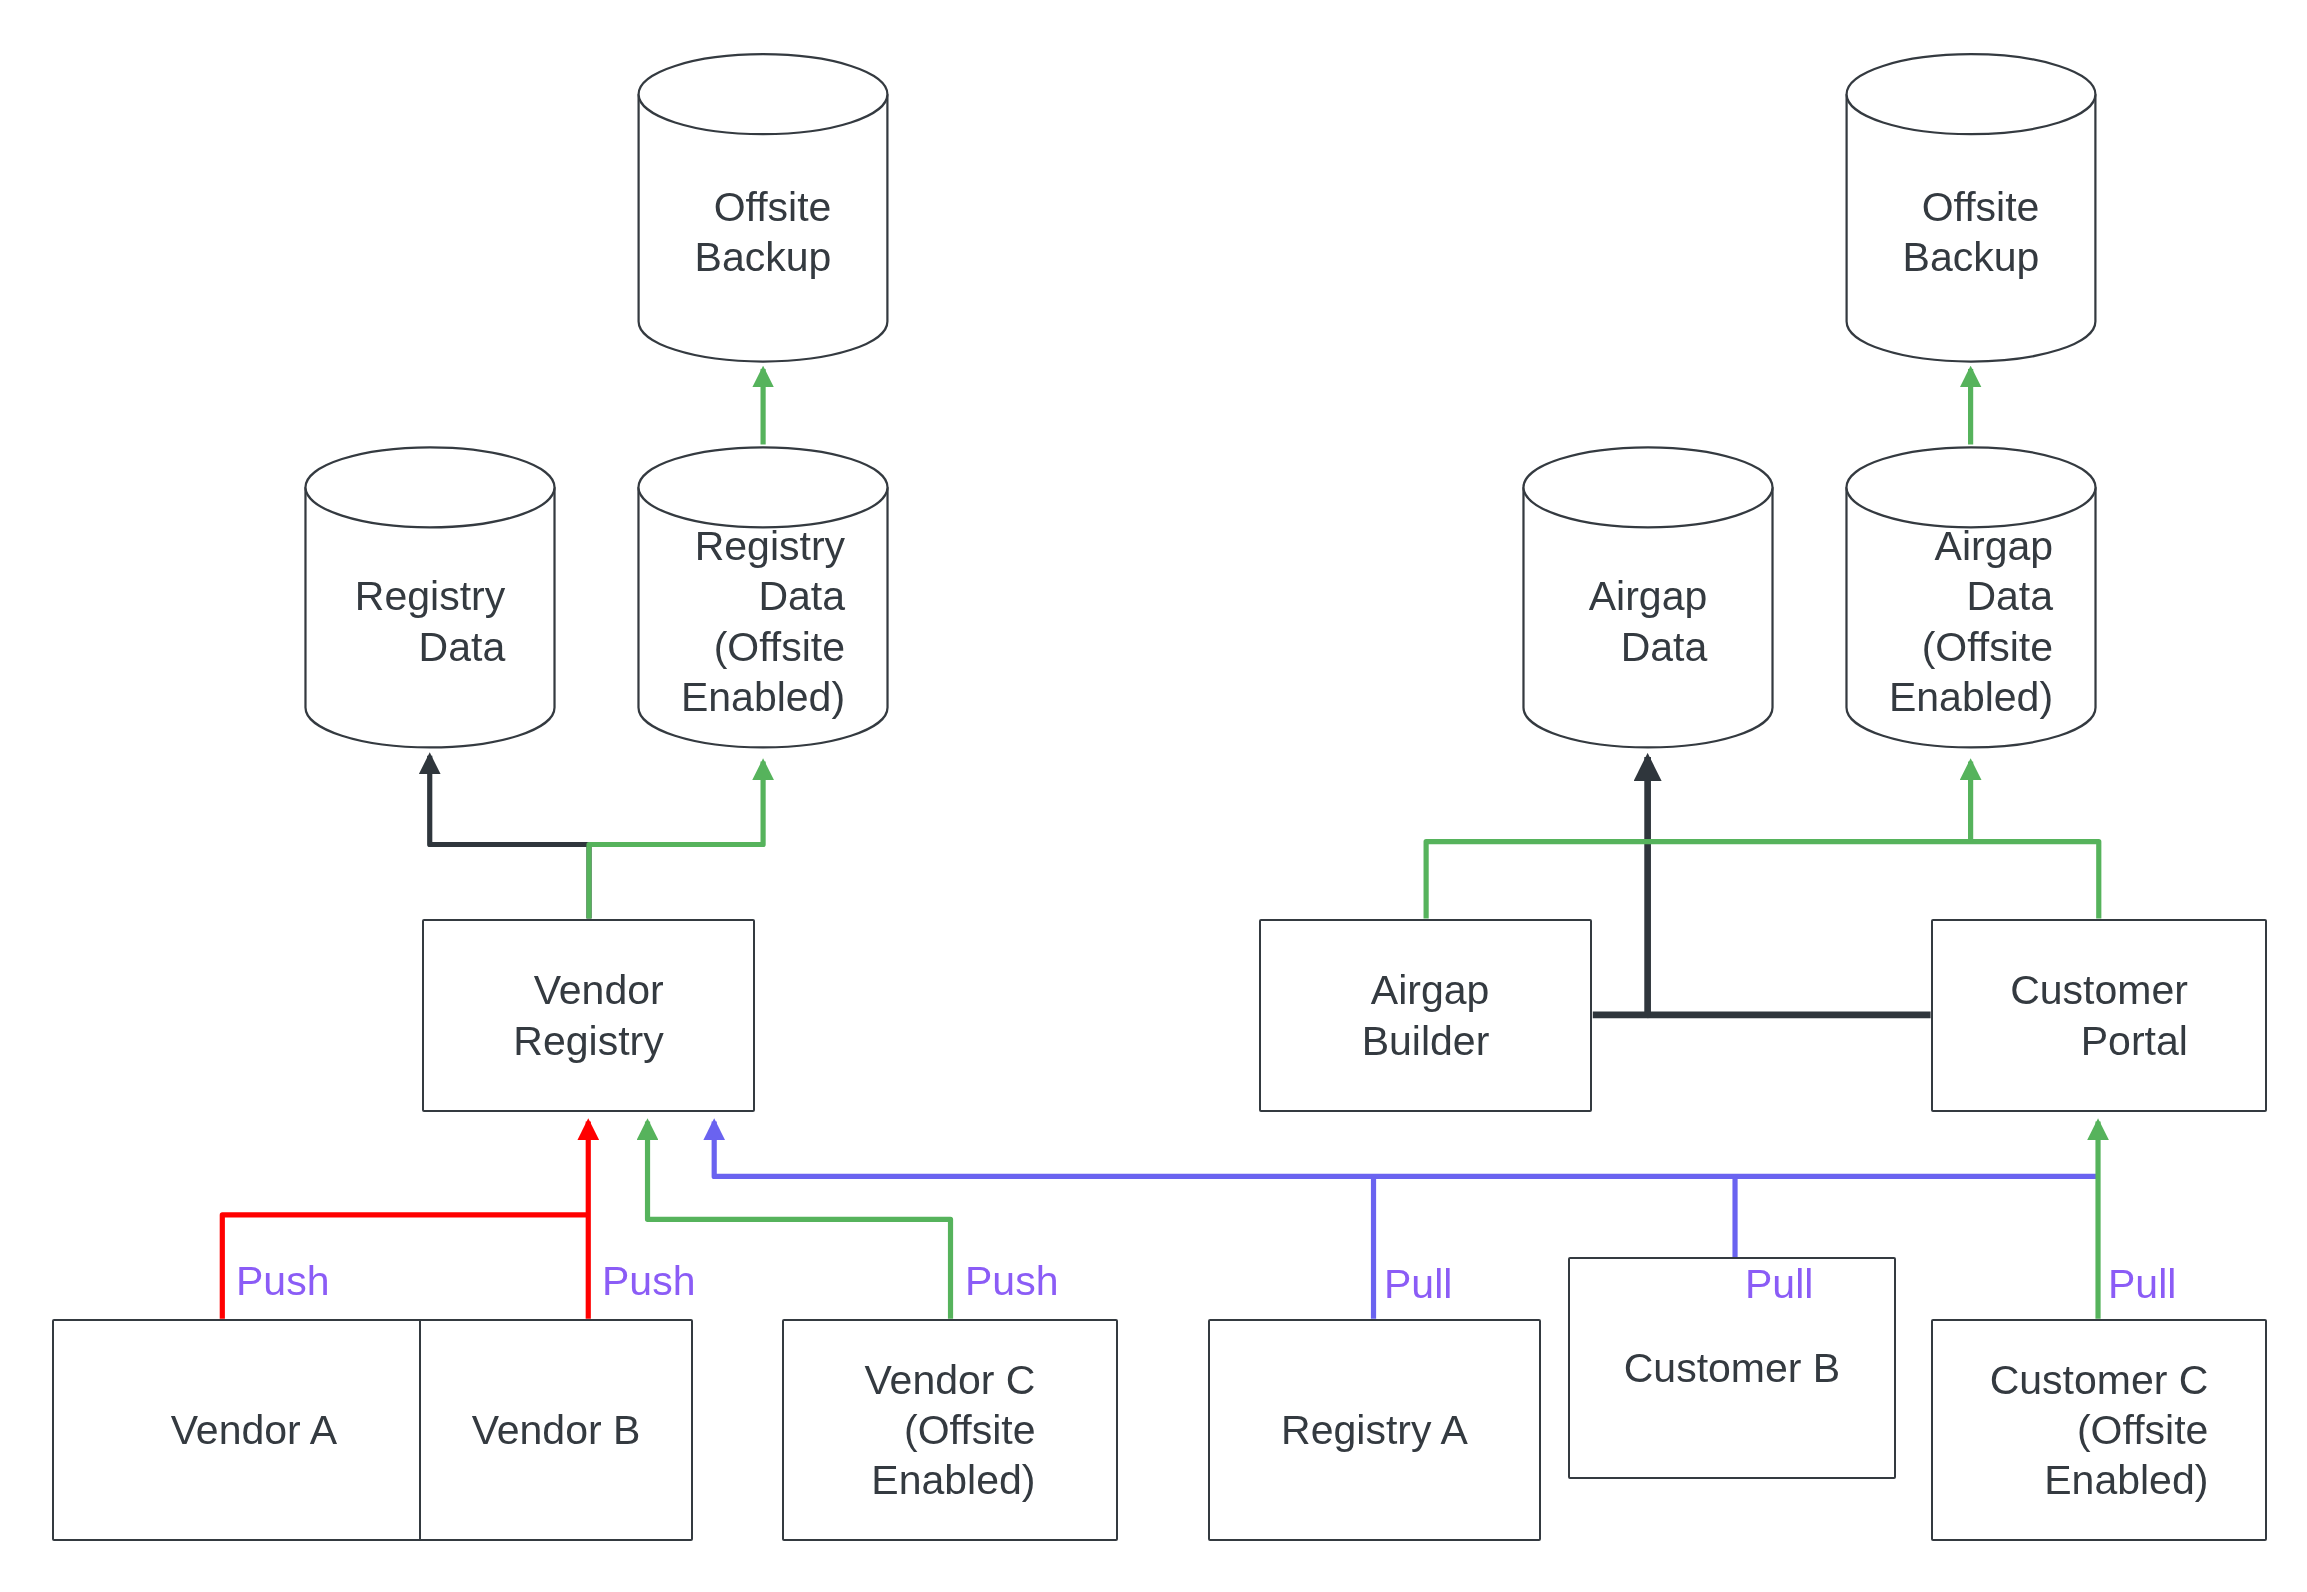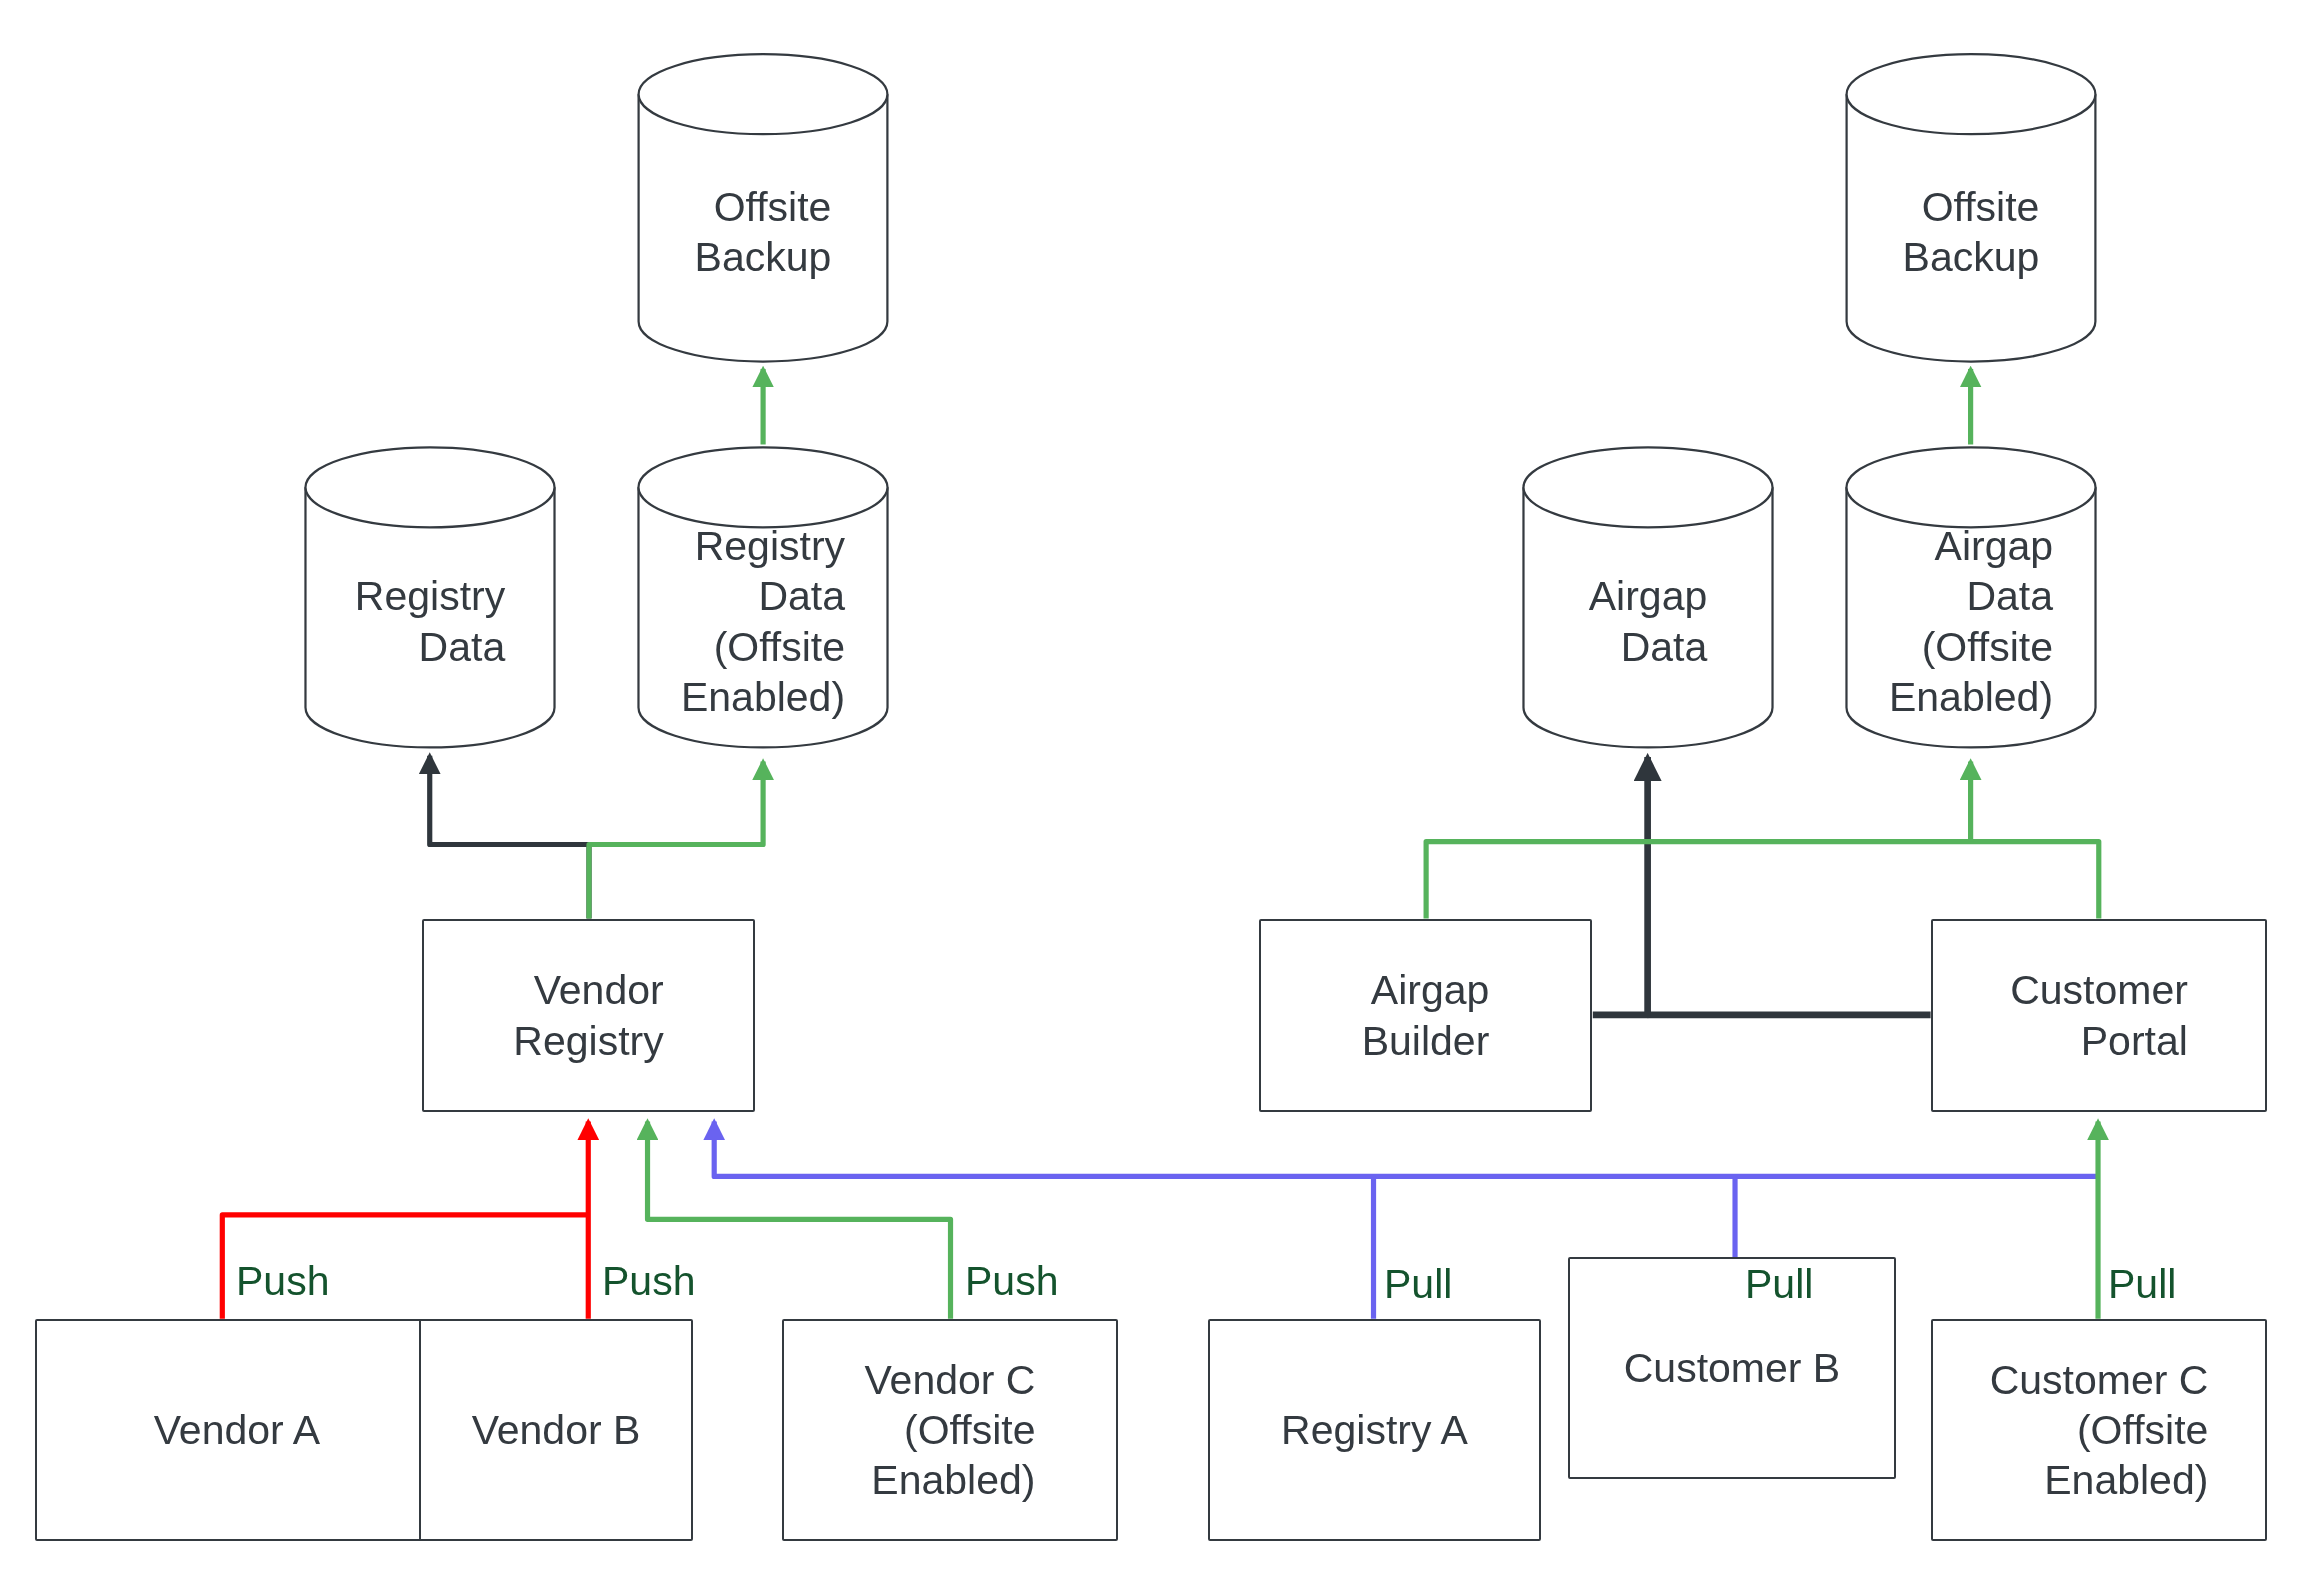--- a/index.html
+++ b/index.html
@@ -17,21 +17,21 @@
     display:flex;align-items:center;justify-content:center;
     text-align:right;font-size:41px;line-height:1.22;color:#343a40;
   }
   .box{
     background:#ffffff;border:2.2px solid #343a40;border-radius:2px;
   }
   .cyl svg{position:absolute;left:0;top:0;width:100%;height:100%;}
   .cyl .label{position:relative;padding-top:49px;}
   .label{white-space:pre-line;}
   .edge-label{
-    position:absolute;font-size:41px;color:#14532d;white-space:nowrap;
+    position:absolute;font-size:41px;color:#8b5cf6;white-space:nowrap;
   }
 </style>
 </head>
 <body>
 
 <div id="canvas">
 
   <svg id="edges" width="2307" height="1592" viewBox="0 0 3114 2149">
     <defs>
       <marker id="ah-dark" viewBox="0 0 10 10" refX="8.5" refY="5" markerWidth="4.2" markerHeight="4.2" orient="auto">
@@ -136,21 +136,21 @@
   <div class="node box" style="left:1259px;top:919px;width:333px;height:193px">
     <span class="label">Airgap
 Builder</span>
   </div>
 
   <div class="node box" style="left:1931px;top:919px;width:336px;height:193px">
     <span class="label">Customer
 Portal</span>
   </div>
 
-  <div class="node box" style="left:35px;top:1319px;width:404px;height:222px">
+  <div class="node box" style="left:52px;top:1319px;width:404px;height:222px">
     <span class="label">Vendor A</span>
   </div>
 
   <div class="node box" style="left:419px;top:1319px;width:274px;height:222px">
     <span class="label">Vendor B</span>
   </div>
 
   <div class="node box" style="left:782px;top:1319px;width:336px;height:222px">
     <span class="label">Vendor C
 (Offsite

